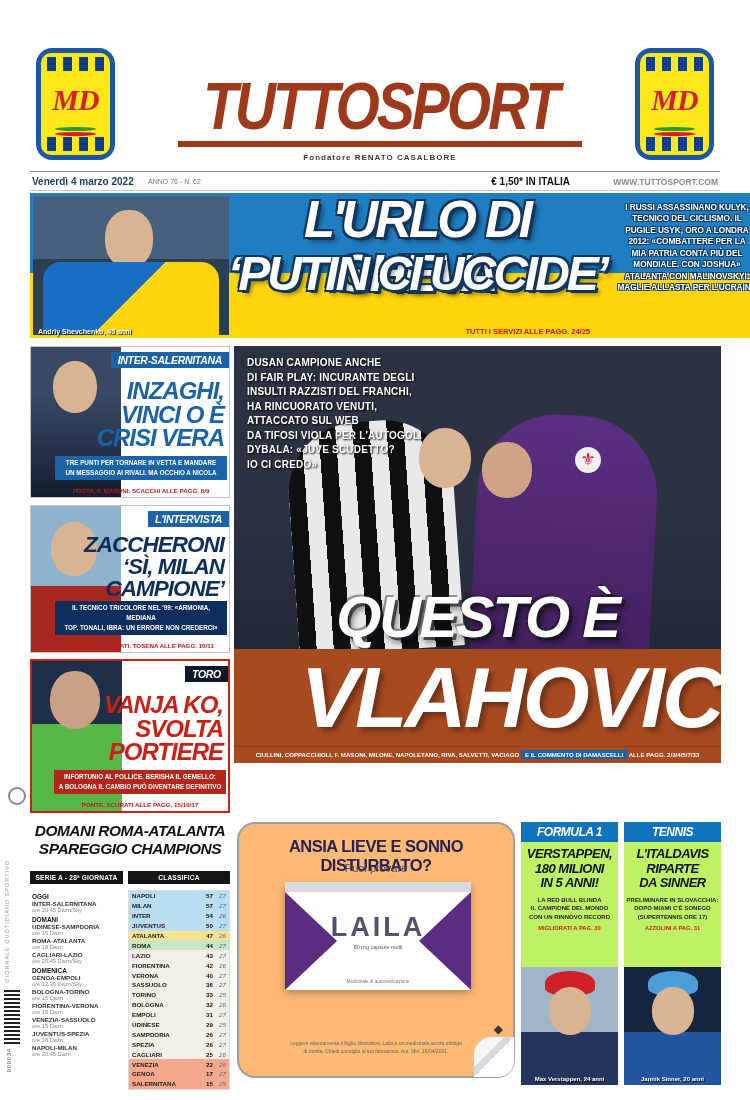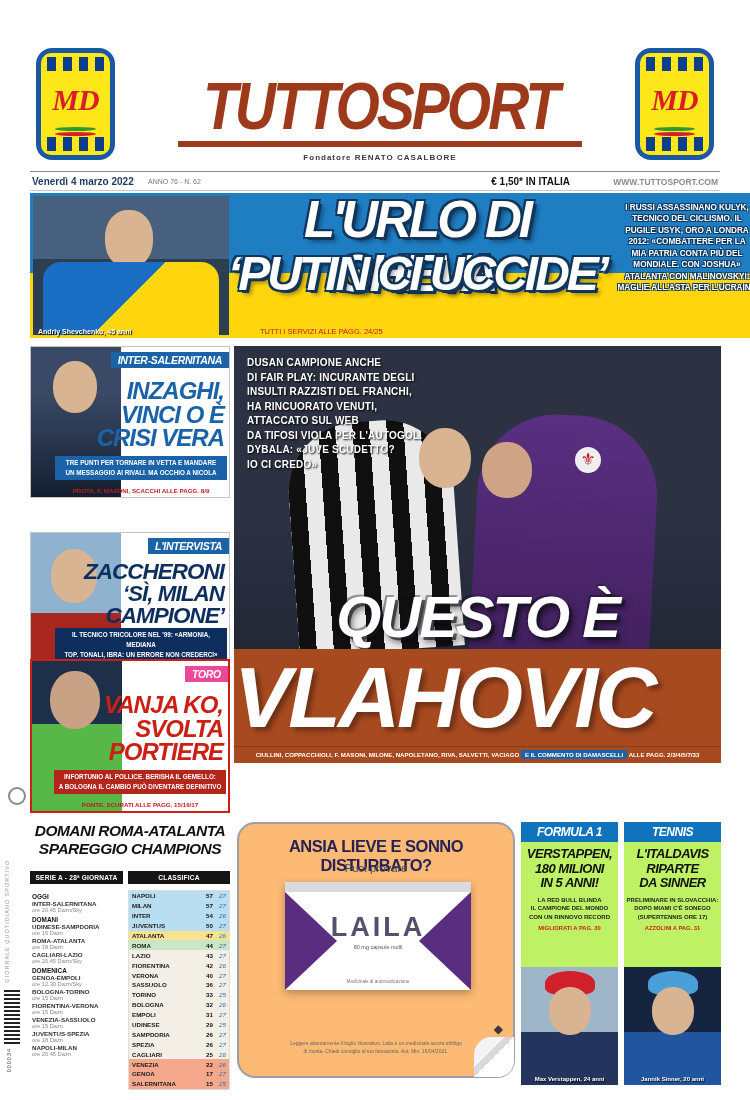--- a/index.html
+++ b/index.html
@@ -47,22 +47,22 @@
     font-weight:900; font-style:italic; color:#fff; letter-spacing:-3px; line-height:1.05;
     text-shadow:3px 3px 0 #11365c,-2px -2px 0 #11365c,2px -2px 0 #11365c,-2px 2px 0 #11365c,5px 5px 4px rgba(0,0,0,.35); }
   .banner-h2 { position:absolute; left:186px; top:53px; width:402px; text-align:center; font-size:48px;
     font-weight:900; font-style:italic; color:#fff; letter-spacing:-3px;
     text-shadow:3px 3px 0 #11365c,-2px -2px 0 #11365c,2px -2px 0 #11365c,-2px 2px 0 #11365c,5px 5px 4px rgba(0,0,0,.35); }
   .banner-side { position:absolute; right:3px; top:9px; width:148px; text-align:center; font-size:8.2px;
     font-weight:800; color:#fff; line-height:1.4;
     text-shadow:1px 1px 0 #11365c,-1px -1px 0 #11365c,1px -1px 0 #11365c,-1px 1px 0 #11365c; }
   .banner-caption { position:absolute; left:8px; bottom:3px; font-size:7px; font-weight:700; color:#fff;
     text-shadow:1px 1px 1px #000; }
-  .banner-ref { position:absolute; left:230px; bottom:2px; width:330px; text-align:left; font-size:7.5px;
-    font-weight:400; color:#c41818; }
+  .banner-ref { position:absolute; left:230px; bottom:2px; width:330px; text-align:right; font-size:7.5px;
+    font-weight:700; color:#c41818; }
 
   
   .story { position:absolute; left:30px; width:200px; background:#fff; border:1px solid #c4c4c4; overflow:hidden; }
   .story-photo { position:absolute; left:0; top:0; width:90px; height:100%; }
   .tag { position:absolute; top:5px; right:0; padding:2px 7px; font-size:10.5px; font-weight:900;
     font-style:italic; color:#fff; letter-spacing:-0.3px; }
   .story-h { position:absolute; right:5px; width:150px; text-align:right; font-weight:900; font-style:italic;
     letter-spacing:-1px; line-height:0.98; }
   .story-sub { position:absolute; right:2px; width:172px; text-align:center; font-size:6.3px; font-weight:700;
     color:#fff; line-height:1.6; padding:2px 3px; }
@@ -78,21 +78,21 @@
   .fig-viola { position:absolute; right:66px; bottom:108px; width:180px; height:240px; border-radius:80px 80px 0 0;
     background:linear-gradient(180deg,#5a2f82,#42205e); transform:rotate(3deg); }
   .crest { position:absolute; right:120px; bottom:290px; width:26px; height:26px; border-radius:50%; background:#efefef;
     color:#c01828; font-size:17px; text-align:center; line-height:26px; }
   .main-overlay { position:absolute; left:13px; top:10px; font-size:10px; font-weight:800; color:#fff;
     line-height:1.45; letter-spacing:0.2px; text-shadow:1px 1px 2px #000; }
   .main-h-top { position:absolute; left:0; top:237px; width:100%; text-align:center; font-size:58px; font-weight:900;
     font-style:italic; color:#fff; letter-spacing:-2px;
     text-shadow:3px 3px 0 rgba(20,20,30,.65),-2px -2px 0 rgba(20,20,30,.4),4px 5px 6px rgba(0,0,0,.5); }
   .main-band { position:absolute; left:0; bottom:17px; width:100%; height:97px; background:#a84a20; }
-  .main-h-main { position:absolute; left:0; bottom:16px; width:100%; text-align:left; font-size:86px; font-weight:900;
+  .main-h-main { position:absolute; left:0; bottom:16px; width:100%; text-align:right; font-size:86px; font-weight:900;
     font-style:italic; color:#fff; letter-spacing:-3px; line-height:99px;
     text-shadow:4px 4px 5px rgba(0,0,0,.35); }
   .main-caption { position:absolute; left:0; bottom:0; width:100%; height:17px; background:#a84a20;
     border-top:1px solid rgba(0,0,0,.18); text-align:center; font-size:6.1px; font-weight:800; color:#fff;
     line-height:16px; }
   .main-caption .hl { background:#1b63a8; padding:1px 4px; }
 
   
   .jstrip { position:absolute; left:234px; top:766px; width:487px; height:37px; background:#fff;
     border-top:2px solid #a84a20; border-bottom:2px solid #a84a20; }
@@ -227,38 +227,38 @@
     </div>
     <div class="tag" style="background:#1b63a8;">INTER-SALERNITANA</div>
     <div class="story-h pre" style="top:32px;font-size:24px;color:#1b63a8;">INZAGHI,
 VINCI O È
 CRISI VERA</div>
     <div class="story-sub pre" style="bottom:17px;background:#1b63a8;">TRE PUNTI PER TORNARE IN VETTA E MANDARE
 UN MESSAGGIO AI RIVALI. MA OCCHIO A NICOLA</div>
     <div class="story-ref">PROTA, F. MASONI, SCACCHI ALLE PAGG. 8/9</div>
   </div>
 
-  <div class="story" style="top:532px;height:148px;">
+  <div class="story" style="top:505px;height:148px;">
     <div class="story-photo" style="background:linear-gradient(180deg,#8fb3cf 0 55%,#a8271f 55% 100%);">
       <div class="head-circle" style="left:20px;top:16px;width:46px;height:54px;"></div>
     </div>
     <div class="tag" style="background:#1b63a8;">L'INTERVISTA</div>
     <div class="story-h pre" style="top:28px;font-size:22.5px;color:#0e2f5e;">ZACCHERONI
 ‘SÌ, MILAN
 CAMPIONE’</div>
     <div class="story-sub pre" style="bottom:17px;background:#0e2f5e;">IL TECNICO TRICOLORE NEL '99: «ARMONIA, MEDIANA
 TOP. TONALI, IBRA: UN ERRORE NON CREDERCI»</div>
     <div class="story-ref">MAZZARA, SCURATI, TOSENA ALLE PAGG. 10/11</div>
   </div>
 
   <div class="story" style="top:659px;height:154px;border:2px solid #cc2015;">
     <div class="story-photo" style="background:linear-gradient(180deg,#1d2f49 0 42%,#58b847 42% 100%);">
       <div class="head-circle" style="left:18px;top:10px;width:50px;height:58px;background:#c9a184;"></div>
     </div>
-    <div class="tag" style="background:#ec4899;">TORO</div>
+    <div class="tag" style="background:#0f172a;">TORO</div>
     <div class="story-h pre" style="top:32px;font-size:24px;color:#cc2015;">VANJA KO,
 SVOLTA
 PORTIERE</div>
     <div class="story-sub pre" style="bottom:17px;background:#b3261c;">INFORTUNIO AL POLLICE. BERISHA IL GEMELLO:
 A BOLOGNA IL CAMBIO PUÒ DIVENTARE DEFINITIVO</div>
     <div class="story-ref">PONTE, SCURATI ALLE PAGG. 15/16/17</div>
   </div>
 
   <div class="mainphoto">
     <div class="fig-juve"></div>

